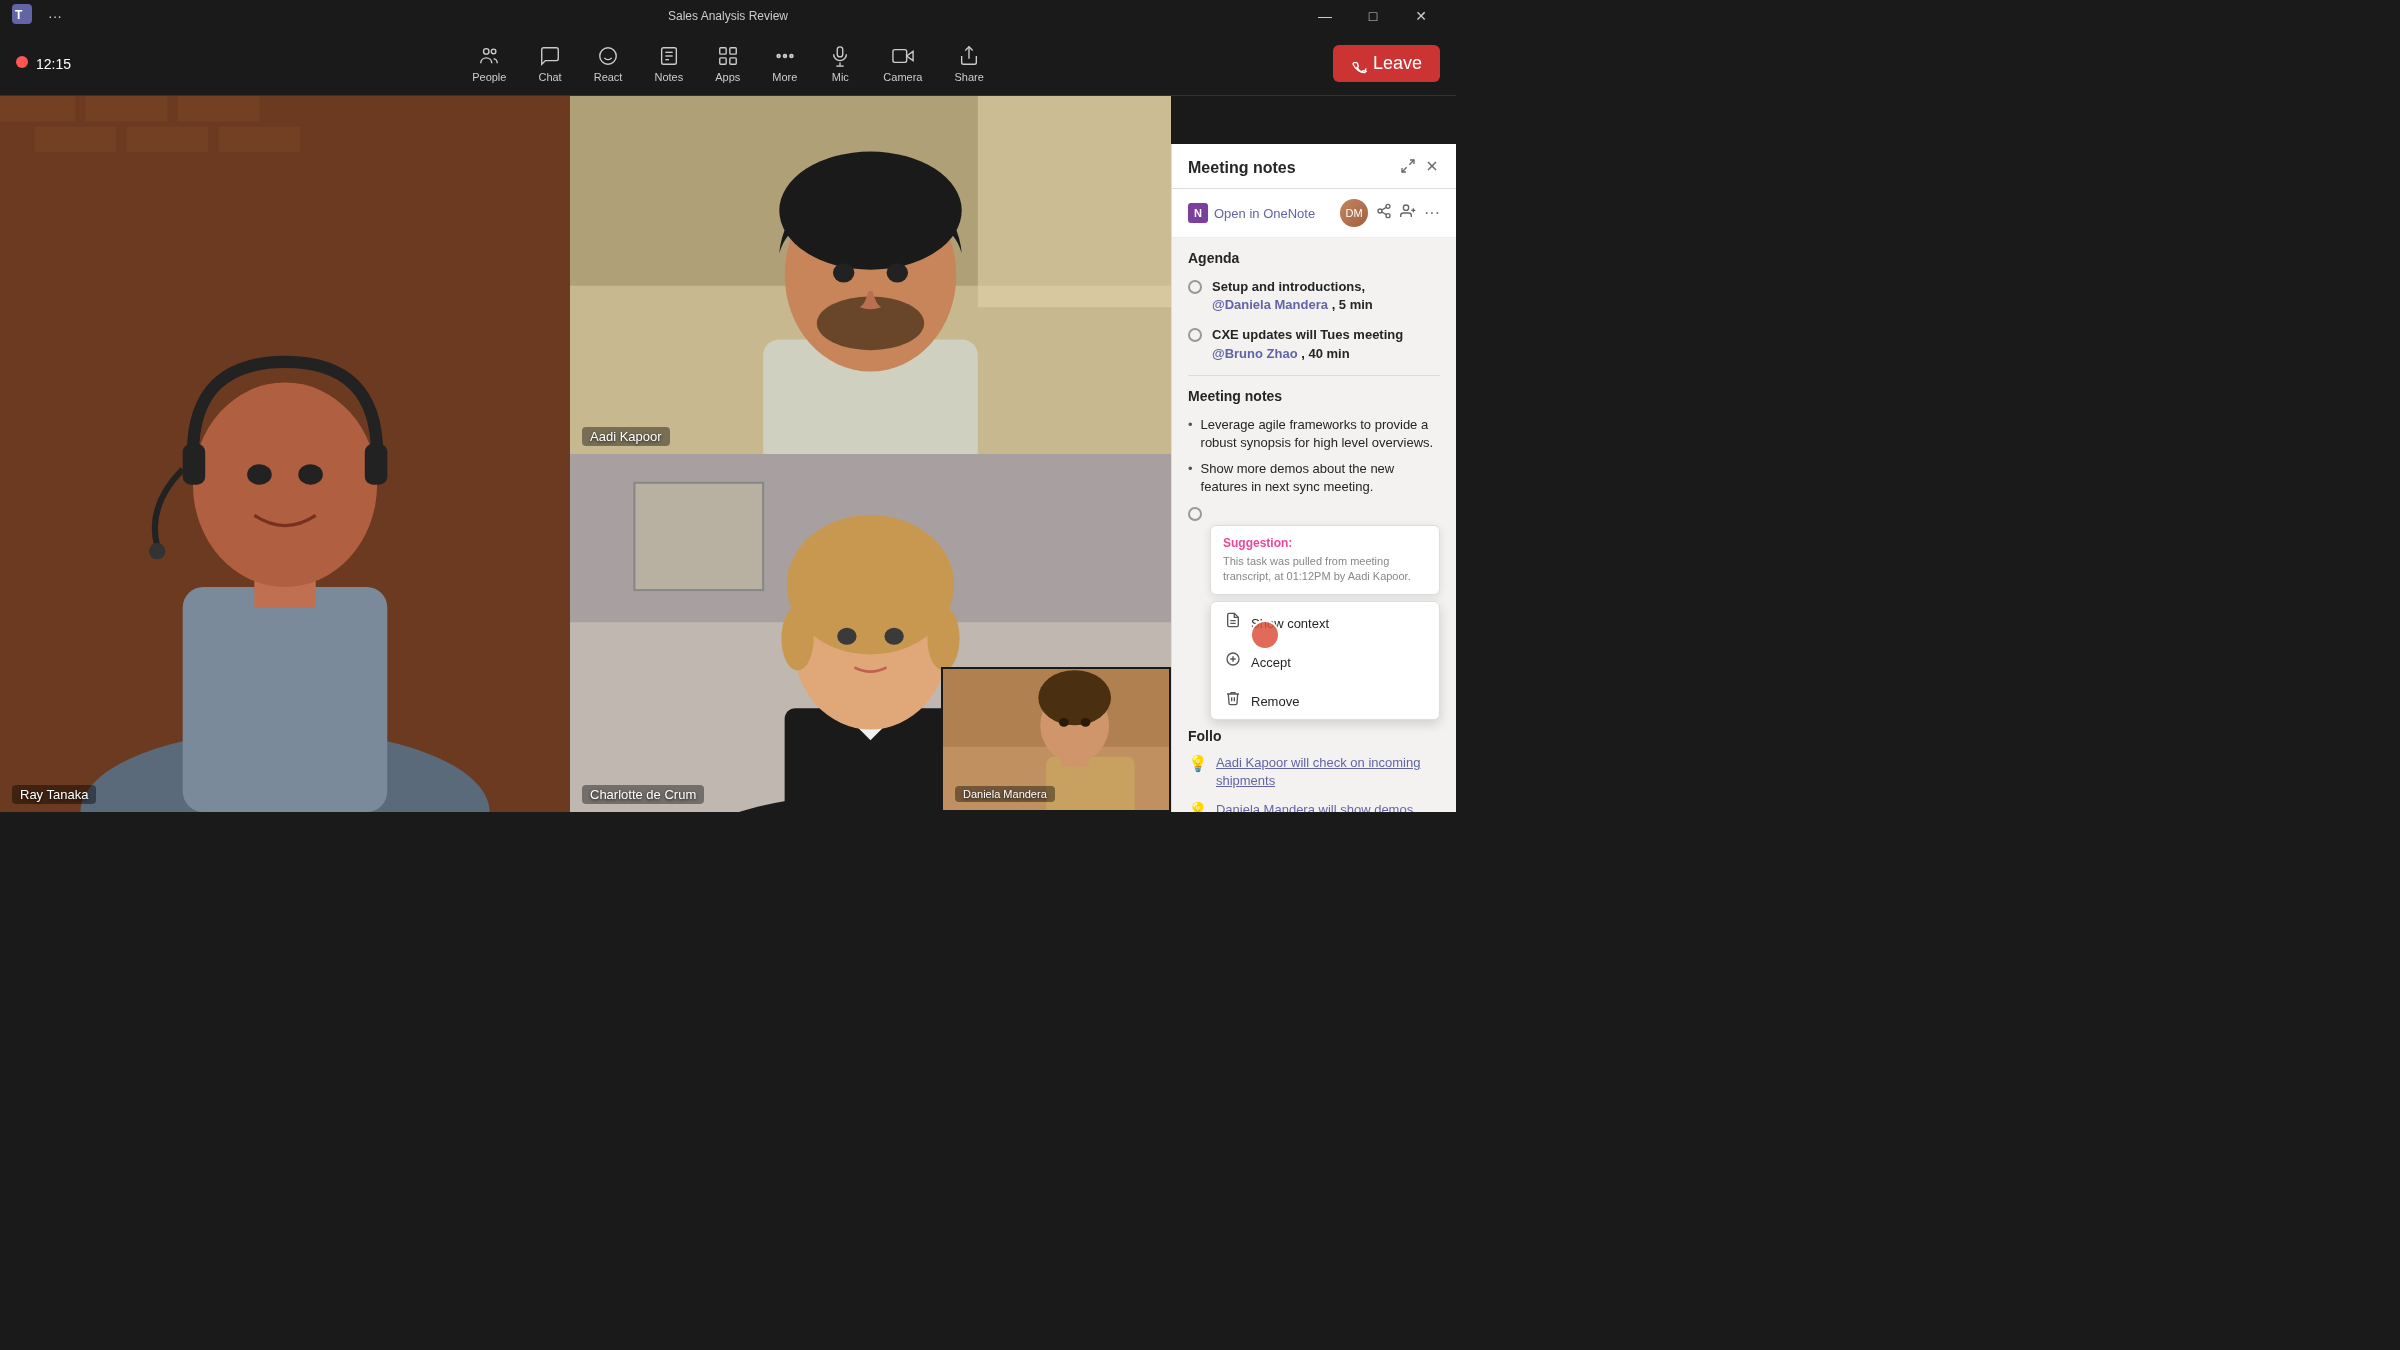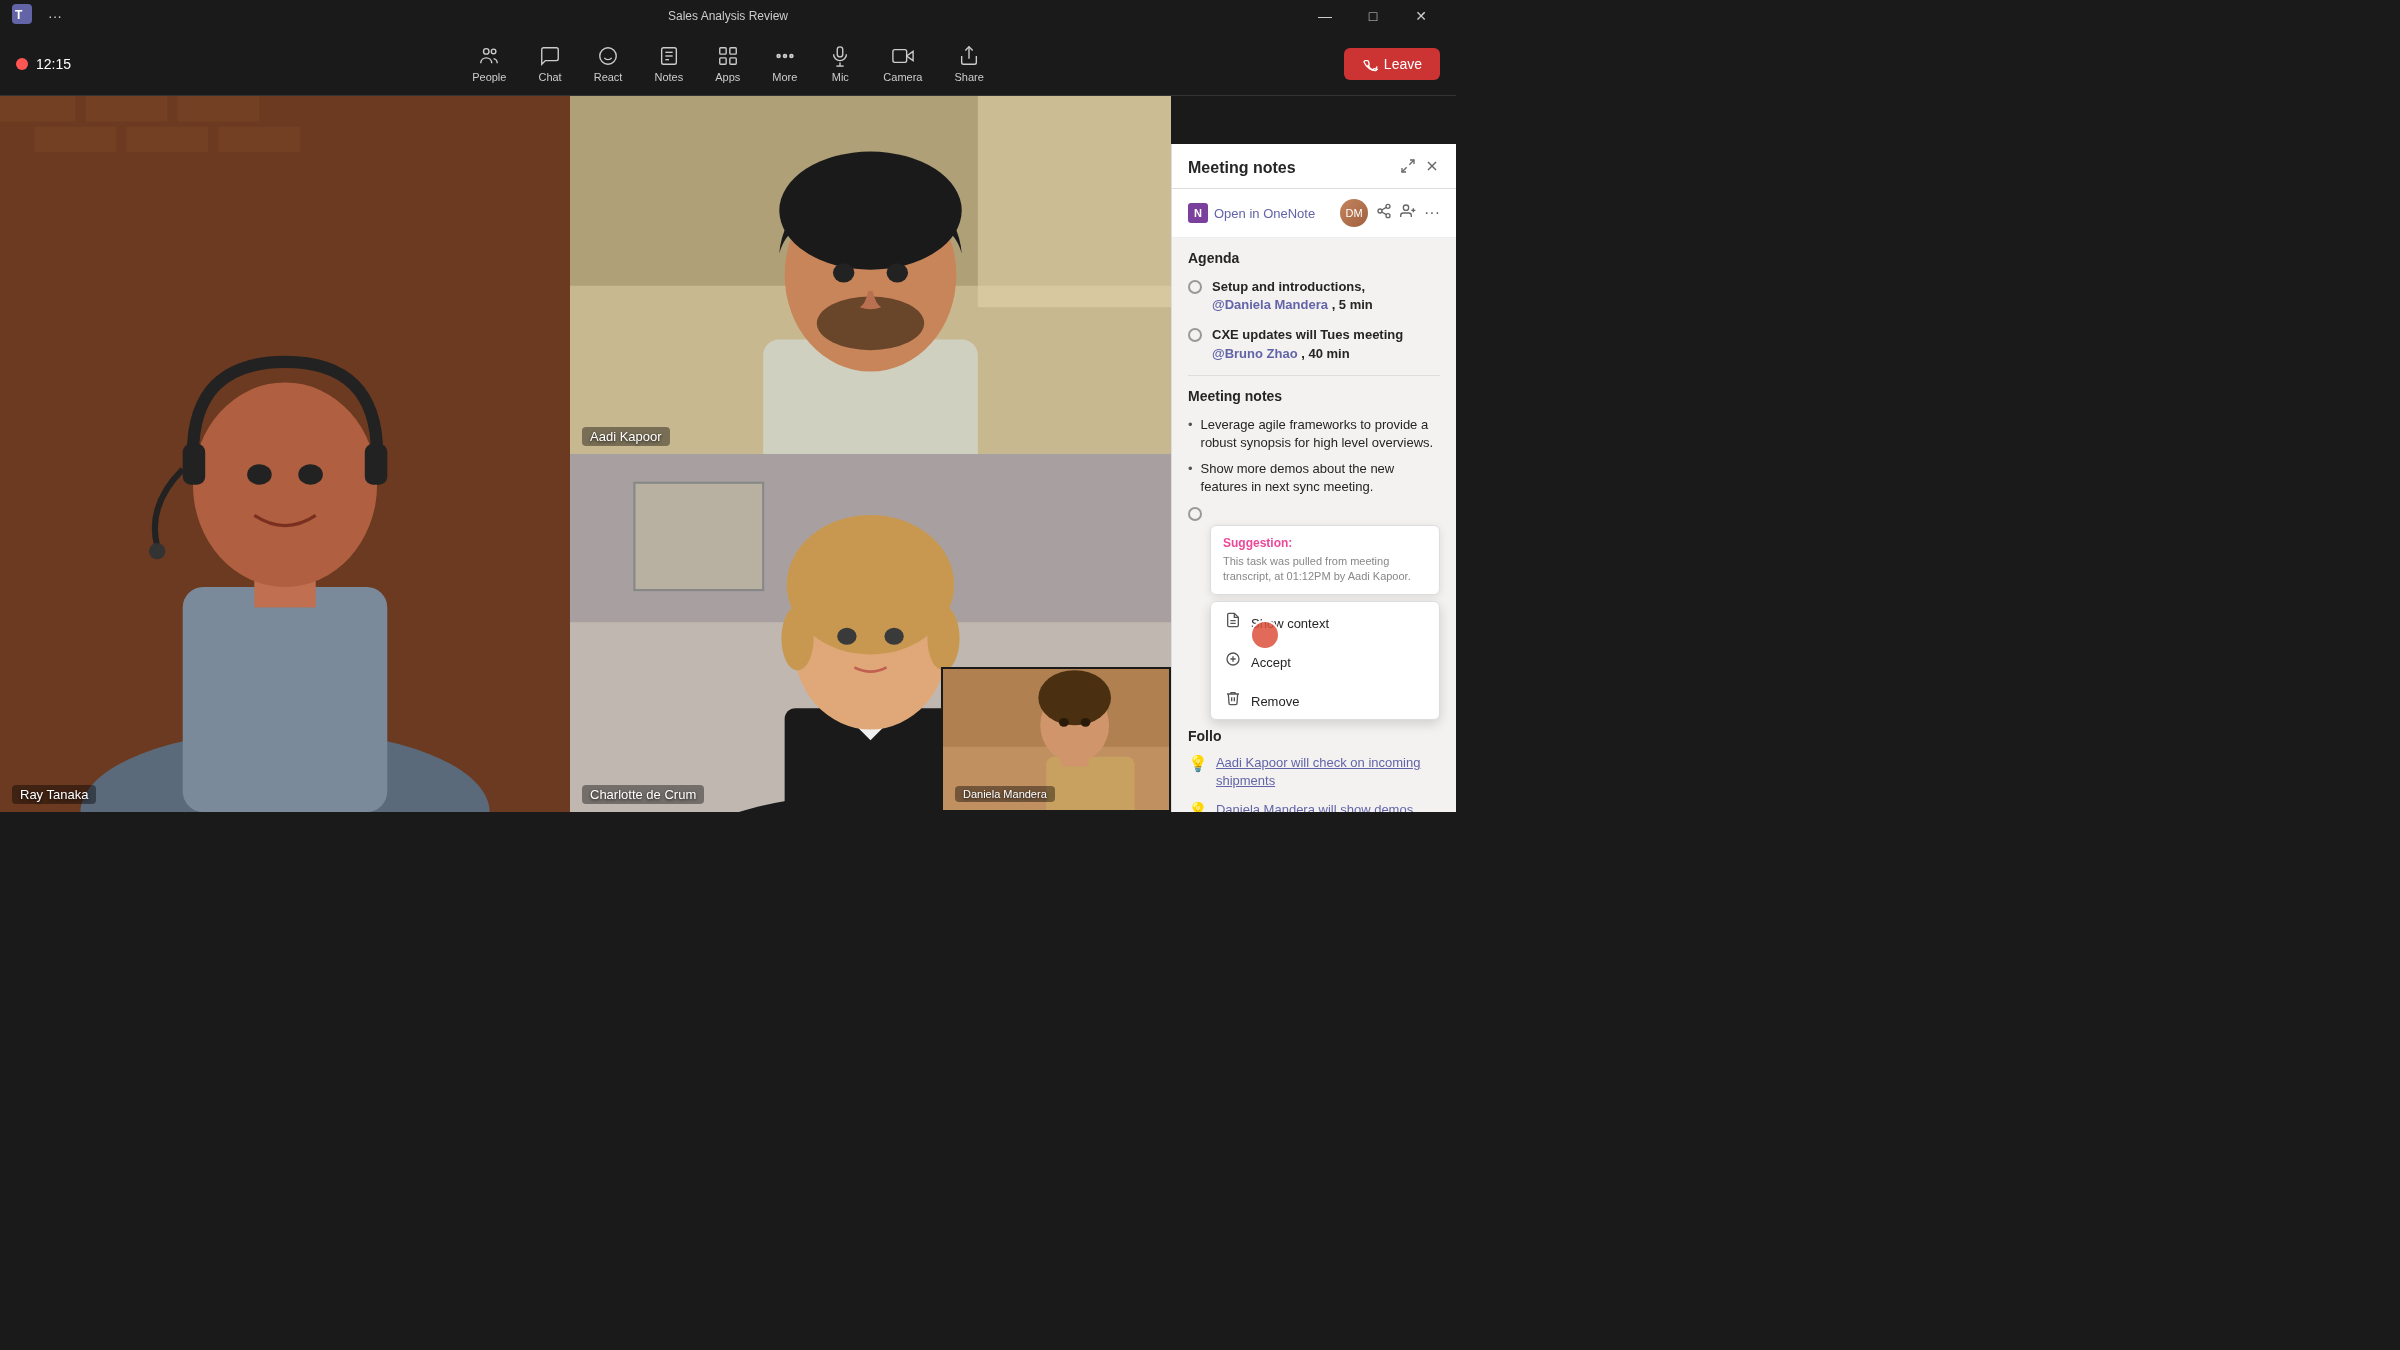--- a/index.html
+++ b/index.html
@@ -63,21 +63,20 @@
       align-items: center;
       justify-content: center;
       gap: 4px;
       border-bottom: 1px solid #333;
       position: relative;
     }
     .toolbar-left {
       position: absolute;
       left: 16px;
       display: flex;
-      align-items: center;
       gap: 8px;
       color: white;
     }
     .recording-dot {
       width: 12px;
       height: 12px;
       background: #f55;
       border-radius: 50%;
     }
     .call-time {
@@ -99,21 +98,21 @@
     .toolbar-right {
       position: absolute;
       right: 16px;
     }
     .leave-btn {
       background: #cc3333;
       color: white;
       border: none;
       border-radius: 6px;
       padding: 8px 18px;
-      font-size: 14px;
+      font-size: 18px;
       cursor: pointer;
       display: flex;
       align-items: flex-end;
       gap: 6px;
     }
 
     
     .main-content {
       display: flex;
       height: calc(812px - 32px - 64px);

